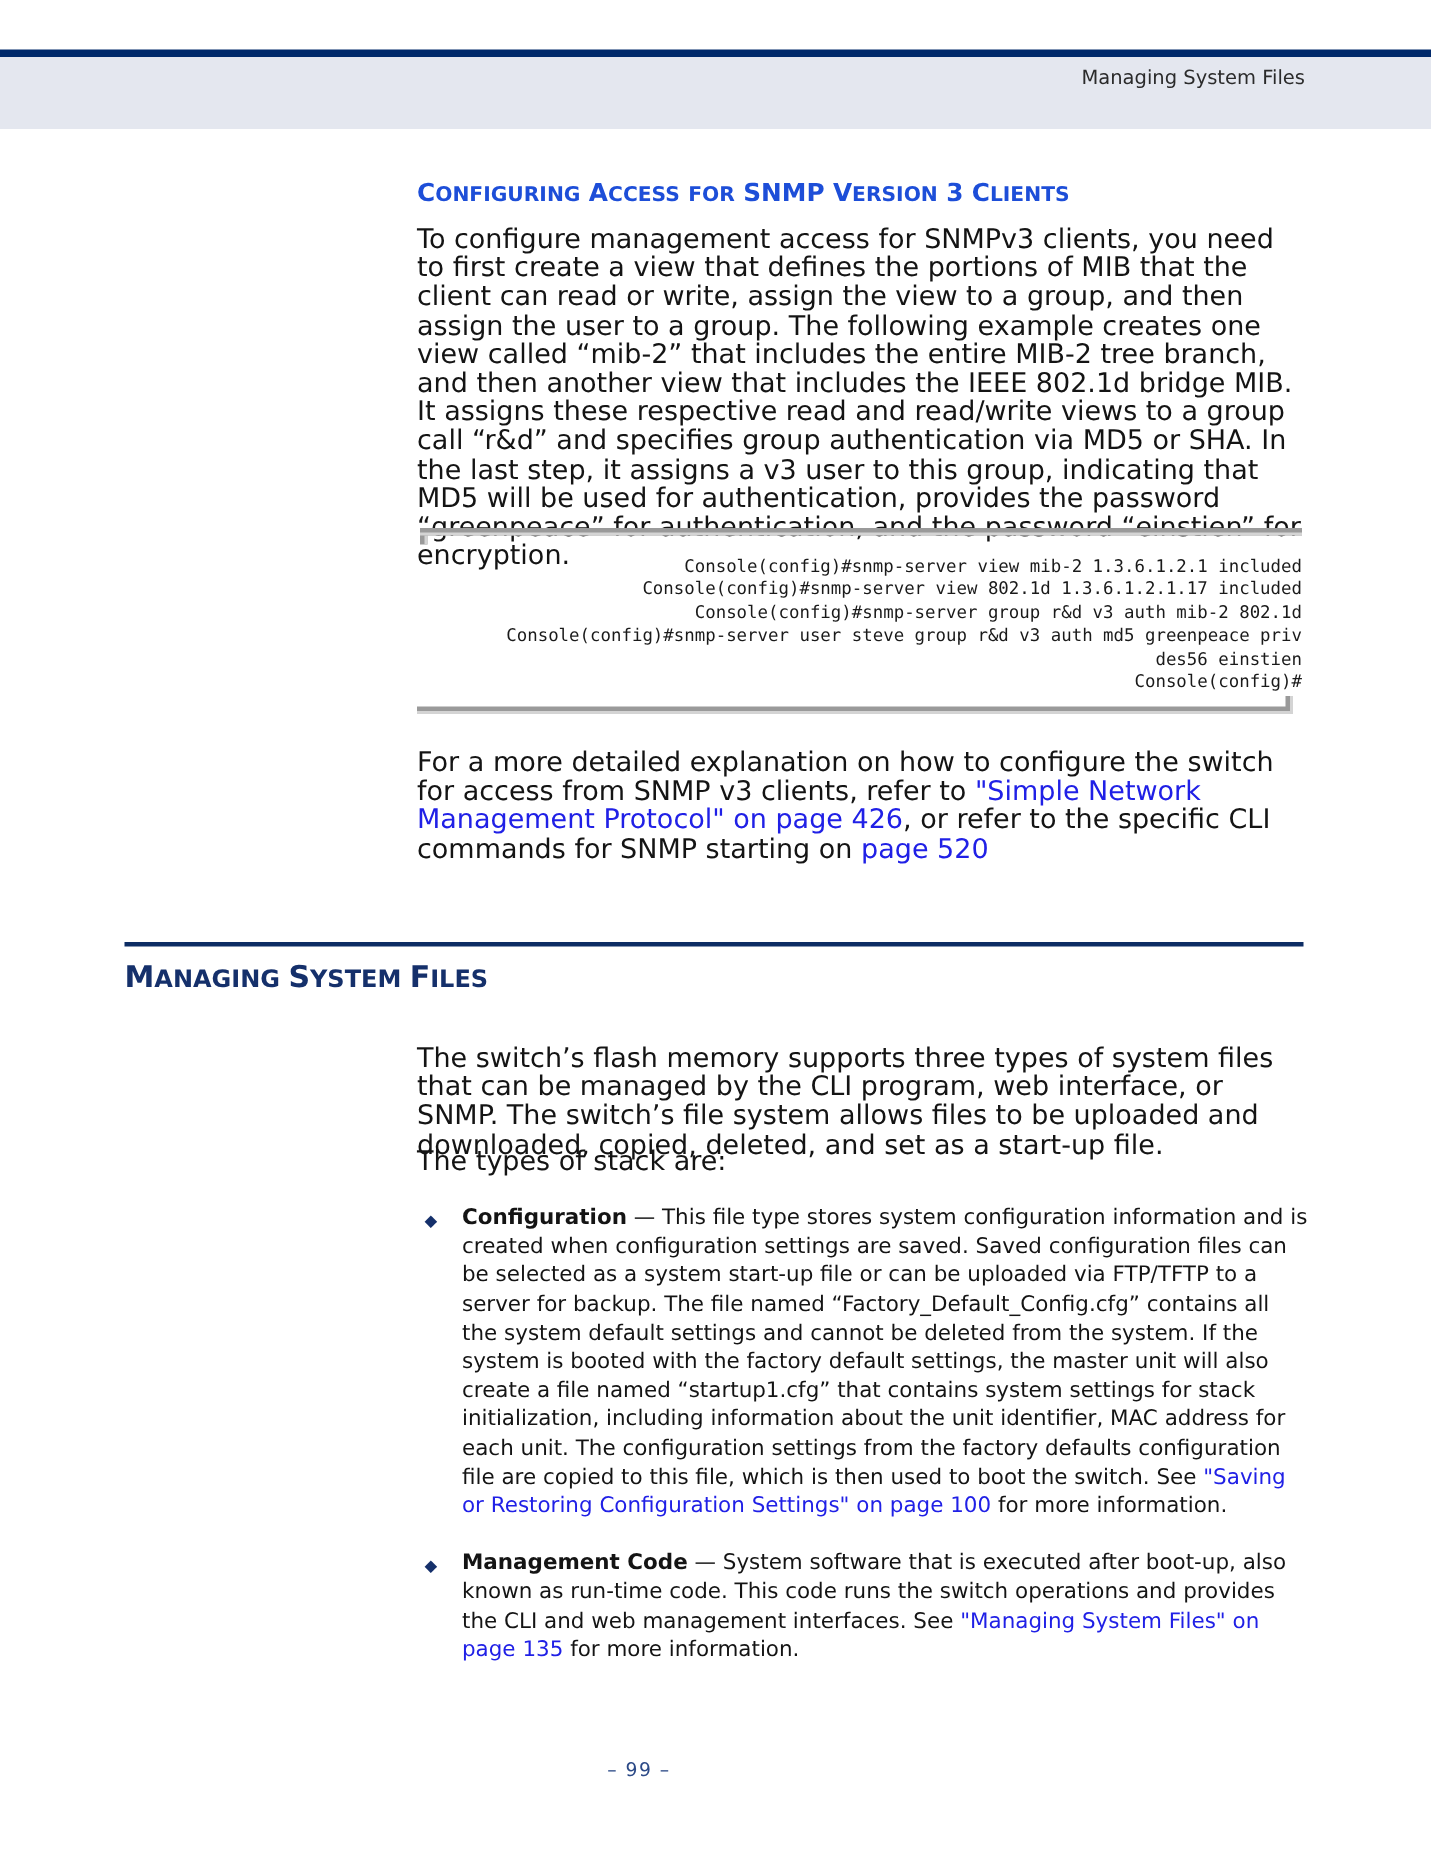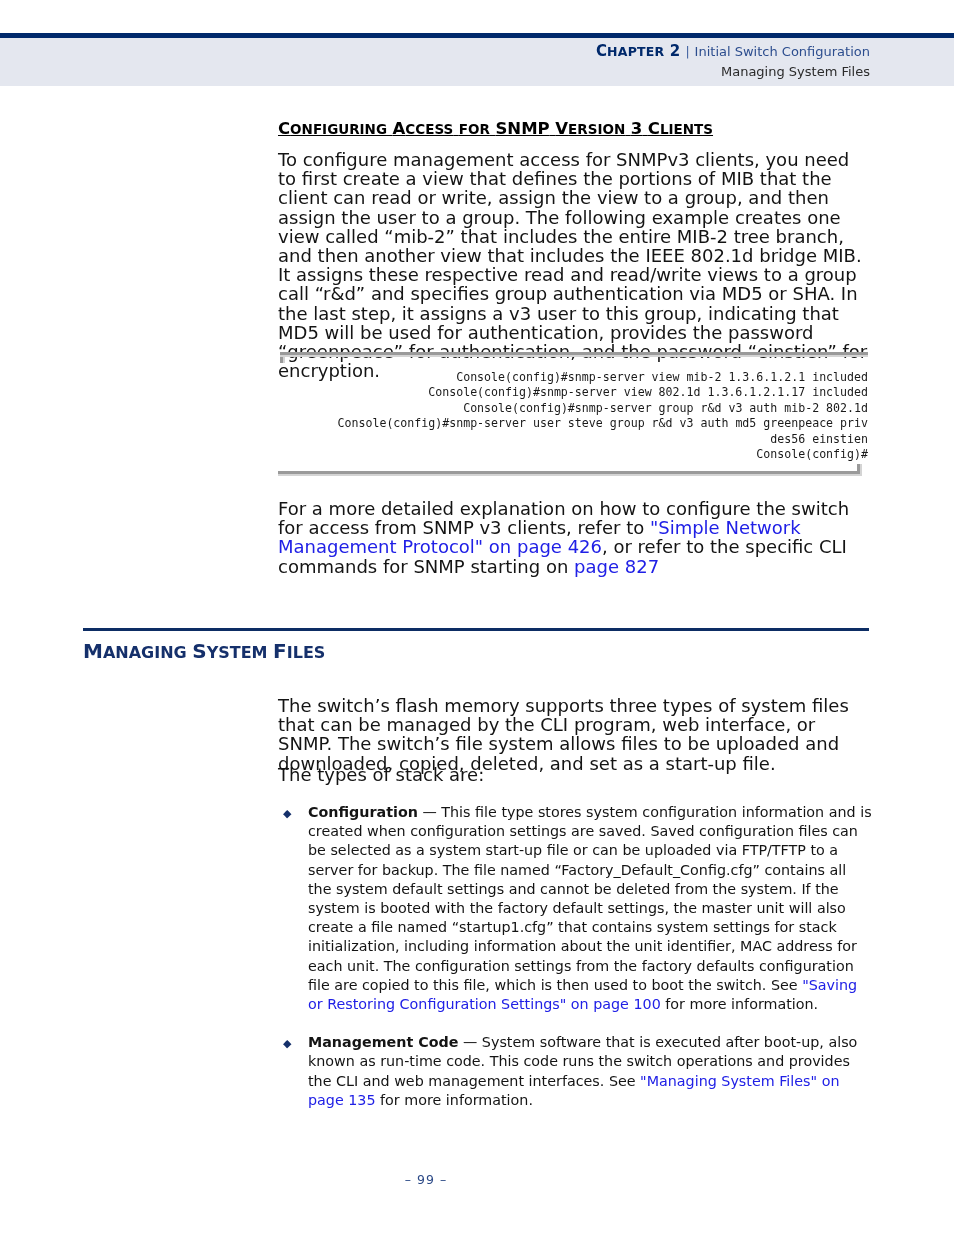--- a/index.html
+++ b/index.html
@@ -70,24 +70,23 @@
     font-size: 13px;
     white-space: nowrap;
     margin-top: 1px;
   }
 
   
   .h3 {
     position: absolute;
     left: 278px;
     top: 119px;
-    color: #000000;
+    color: #1d4ed8;
     font-weight: bold;
     white-space: nowrap;
-    text-decoration: underline;
   }
   .h3 .sc { font-size: 16.5px; }
   .h3 .sm { font-size: 13.5px; text-transform: uppercase; }
 
   .h2-rule {
     position: absolute;
     left: 83px;
     top: 628px;
     width: 786px;
     height: 3px;
@@ -224,23 +223,20 @@
     font-size: 12.5px;
     letter-spacing: 1px;
   }
 </style>
 </head>
 <body>
 
 <div class="header-rule"></div>
 <div class="header-band"></div>
 <div class="header-text">
-  <div class="header-line1">
-    <span class="chapter-label"><span class="sc">C</span><span class="sm">hapter</span><span class="sc">&nbsp;</span><span class="sc">2</span></span><span class="header-sep">|</span><span class="header-chaptername">Initial Switch Configuration</span>
-  </div>
   <div class="header-line2">Managing System Files</div>
 </div>
 
 <div class="h3">
   <span class="sc">C</span><span class="sm">onfiguring</span>
   <span class="sc">A</span><span class="sm">ccess</span>
   <span class="sm">for</span>
   <span class="sc">SNMP</span>
   <span class="sc">V</span><span class="sm">ersion</span>
   <span class="sc">3</span>
@@ -262,21 +258,21 @@
   des56 einstien
 Console(config)#</pre>
   </div>
   <div class="cb-bot">
     <div class="bar"></div>
     <div class="tick"></div>
   </div>
 </div>
 
 <p class="para p2">
-  <span>For a more detailed explanation on how to configure the switch for access from SNMP v3 clients, refer to </span><a class="xref" href="#">"Simple Network Management Protocol" on page 426</a><span>, or refer to the specific CLI commands for SNMP starting on </span><a class="xref" href="#">page 827</a>
+  <span>For a more detailed explanation on how to configure the switch for access from SNMP v3 clients, refer to </span><a class="xref" href="#">"Simple Network Management Protocol" on page 426</a><span>, or refer to the specific CLI commands for SNMP starting on </span><a class="xref" href="#">page 520</a>
 </p>
 
 <div class="h2-rule"></div>
 <div class="h2">
   <span class="sc">M</span><span class="sm">anaging</span>
   <span class="sc">S</span><span class="sm">ystem</span>
   <span class="sc">F</span><span class="sm">iles</span>
 </div>
 
 <p class="para p3">The switch’s flash memory supports three types of system files that can be managed by the CLI program, web interface, or SNMP. The switch’s file system allows files to be uploaded and downloaded, copied, deleted, and set as a start-up file.</p>

